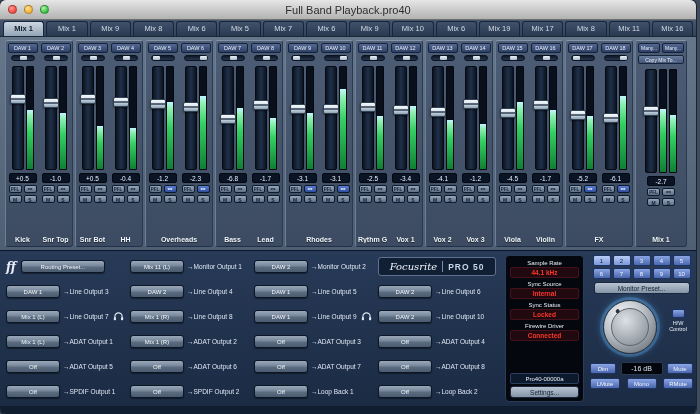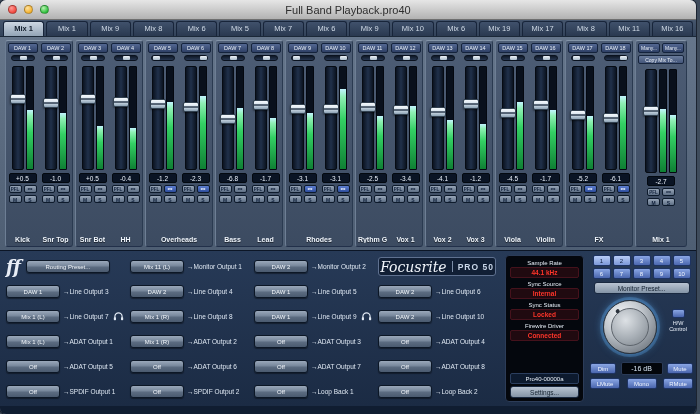--- a/index.html
+++ b/index.html
@@ -74,25 +74,25 @@
   .bottom { height:156px; position:relative; background:linear-gradient(#273a57,#1b2b44); border-top:1px solid #0c1626; }
   .routing-grid { position:absolute; left:6px; top:3px; display:grid;
                   grid-template-columns:repeat(4,124px); grid-auto-rows:25px; align-items:center; }
   .rcell { display:flex; align-items:center; gap:3px; }
   .drop { min-width:54px; height:13px; line-height:12px; text-align:center; font-size:6px; color:#f3f7fb;
           background:linear-gradient(#9aa8ba 0%,#77879b 45%,#5c6c81 55%,#4a5a6f 100%);
           border:1px solid #0c1726; border-radius:3px; padding:0 3px; box-shadow:0 1px 1px rgba(0,0,0,.4);
           white-space:nowrap; }
   .drop.wide { min-width:84px; }
   .rlabel { font-size:6.5px; color:#dfe8f3; white-space:nowrap; }
-  .fflogo { font-family:"DejaVu Serif", serif; font-style:italic; font-weight:bold; font-size:18px;
+  .fflogo { font-family:"DejaVu Serif", serif; font-style:italic; font-weight:bold; font-size:12px;
             color:#e9eef6; margin-right:2px; }
   .brandbox { width:118px; height:19px; display:flex; align-items:center; justify-content:center; gap:5px;
               background:#111f35; border:1px solid #5f7190; border-radius:3px; }
-  .bname { font-family:"DejaVu Serif", serif; font-style:italic; font-size:14px; color:#f0f4fa; }
+  .bname { font-family:"DejaVu Serif", serif; font-style:italic; font-size:10px; color:#f0f4fa; }
   .bsep { width:1px; height:11px; background:#7d8ea8; }
   .bmodel { font-size:8.5px; font-weight:bold; letter-spacing:1px; color:#c9d6e8; }
   .phones-icon { margin-left:1px; flex:none; }
 
   
   .info { position:absolute; left:505px; top:4px; width:79px; height:147px; background:#04070d;
           border:1px solid #2c3c58; border-radius:4px; padding:3px 4px; display:flex; flex-direction:column; }
   .slabel { font-size:6px; color:#e6edf6; text-align:center; height:8px; line-height:8px; }
   .svalue { height:11px; line-height:10px; text-align:center; font-size:6.5px; font-weight:bold;
             color:var(--status-red,#ff352a); background:#200a10; border:1px solid #45121c;

